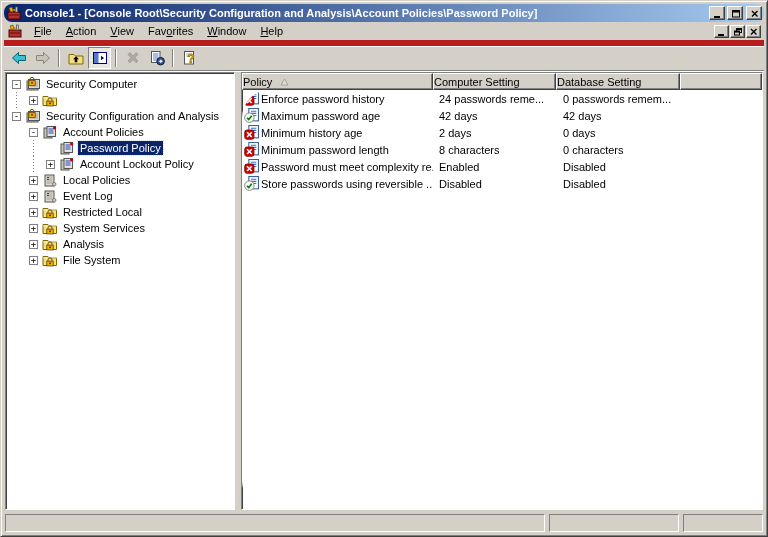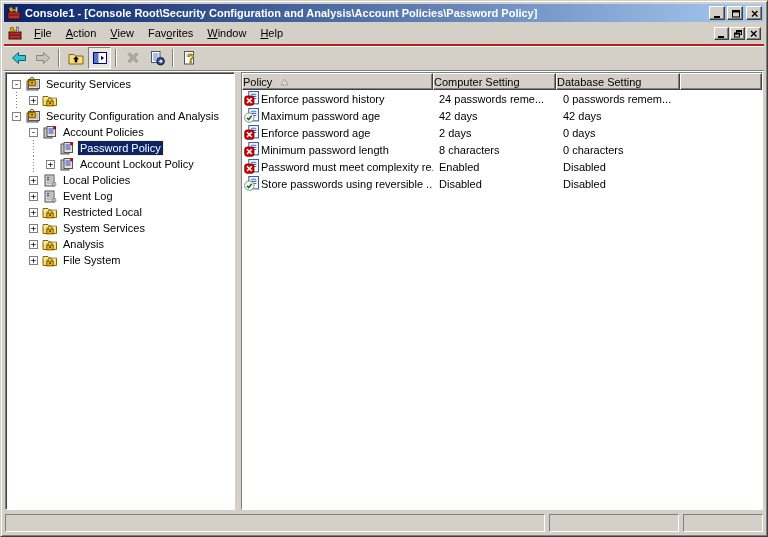--- a/index.html
+++ b/index.html
@@ -11,38 +11,38 @@
   
   .window {
     width:768px; height:537px; background:#D4D0C8;
     border:1px solid; border-color:#D4D0C8 #404040 #404040 #D4D0C8;
     box-shadow: inset 1px 1px 0 #fff, inset -1px -1px 0 #808080;
     padding:3px; display:flex; flex-direction:column;
   }
   .titlebar {
     height:18px; flex:0 0 18px; display:flex; align-items:center;
     background:linear-gradient(to right,#0A246A,#A6CAF0);
-    padding:0 2px; gap:3px;
+    padding:0 2px; gap:3px;border-radius:8px;
   }
   .titlebar .title {
     color:#fff; font-weight:bold; flex:1; white-space:nowrap; overflow:hidden;
     letter-spacing:0; font-size:11px;
   }
   .wbtns { display:flex; gap:2px; }
   .wbtn {
     width:16px; height:14px; background:#D4D0C8; display:flex;
     align-items:center; justify-content:center; cursor:default;
     border:1px solid; border-color:#fff #404040 #404040 #fff;
     box-shadow: inset -1px -1px 0 #808080;
   }
   .icon16 { width:16px; height:16px; flex:0 0 16px; }
   
   .menubar {
     height:24px; flex:0 0 24px; display:flex; align-items:center;
-    border-bottom:2px solid #b91c1c; box-shadow:0 1px 0 #fff;
+    border-bottom:6px solid #b91c1c; box-shadow:0 1px 0 #fff;
     padding:0 2px; gap:0;
   }
   .menubar .appicon { margin:0 4px 0 1px; }
   .menu-item { padding:3px 7px; cursor:default; }
   .menu-item u { text-decoration:underline; }
   .menubar .spacer { flex:1; }
   .mbtns { display:flex; gap:1px; margin-right:1px; }
   .mbtn {
     width:15px; height:13px; background:#D4D0C8; display:flex;
     align-items:center; justify-content:center; cursor:default;
@@ -102,21 +102,21 @@
   .list-header { display:flex; height:17px; flex:0 0 17px; }
   .hcell {
     background:#D4D0C8; display:flex; align-items:center; gap:8px;
     padding:0 0; border:1px solid; border-color:#fff #404040 #404040 #fff;
     box-shadow: inset -1px -1px 0 #808080; cursor:default; overflow:hidden; white-space:nowrap;
   }
   .hcell.c0 { width:191px; flex:0 0 191px; }
   .hcell.c1 { width:124px; flex:0 0 124px; }
   .hcell.c2 { width:123px; flex:0 0 123px; }
   .hcell.c3 { flex:1; }
-  .list-body { flex:1; background:#fff; overflow:hidden; }
+  .list-body { flex:1; background:#fff; overflow:hidden;border-radius:28px; }
   .lrow { display:flex; height:17px; align-items:center; white-space:nowrap; cursor:default; }
   .lcell { overflow:hidden; white-space:nowrap; padding:0 2px; }
   .lcell.c0 { width:191px; flex:0 0 191px; display:flex; align-items:center; gap:2px; padding-left:2px; }
   .lcell.c1 { width:124px; flex:0 0 124px; padding-left:6px; }
   .lcell.c2 { width:123px; flex:0 0 123px; padding-left:6px; }
   .row-icon { width:15px; height:15px; flex:0 0 15px; }
   
   .statusbar { height:22px; flex:0 0 22px; display:flex; gap:4px; padding:3px 1px 1px 1px; align-items:stretch; }
   .spanel {
     border:1px solid; border-color:#808080 #fff #fff #808080;
@@ -285,21 +285,21 @@
         <div class="tree-row">
           <span class="expander">
               <span class="ebox">-</span>
             </span>
           <svg class="tree-icon" viewBox="0 0 16 16">
             <rect x="2" y="5" width="11" height="9" fill="#C8C4B8" stroke="#555"></rect>
               <rect x="3.5" y="3.5" width="11" height="9" fill="#DEDAD0" stroke="#555"></rect>
             <path d="M5 6 h8 M5 8 h8 M5 10 h8" stroke="#9A968C" stroke-width="0.8"></path>
             <use href="#i-lock" transform="translate(3,1)"></use>
           </svg>
-          <span class="tree-label">Security Services</span>
+          <span class="tree-label">Security Computer</span>
         </div>
 
         <div class="tree-row">
           <span class="g v"></span>
           <span class="expander">
               <span class="ebox">+</span>
             </span>
           <svg class="tree-icon" viewBox="0 0 16 16">
               <use href="#i-folder"></use>
               <use href="#i-lock" transform="translate(4,5.5)"></use>
@@ -488,21 +488,21 @@
           <span class="lcell c2">42 days</span>
         </div>
 
         <div class="lrow">
           <span class="lcell c0">
             <svg class="row-icon" viewBox="0 0 14 14">
               <use href="#i-doc-lines"></use>
               <rect x="0.7" y="4.7" width="8.6" height="8.6" rx="2" fill="#D60000" stroke="#7A0000" stroke-width="0.8"></rect>
               <path d="M2.8 6.8 l4.4 4.4 M7.2 6.8 l-4.4 4.4" stroke="#fff" stroke-width="1.5"></path>
             </svg>
-            <span>Enforce password age</span>
+            <span>Minimum history age</span>
           </span>
           <span class="lcell c1">2 days</span>
           <span class="lcell c2">0 days</span>
         </div>
 
         <div class="lrow">
           <span class="lcell c0">
             <svg class="row-icon" viewBox="0 0 14 14">
               <use href="#i-doc-lines"></use>
               <rect x="0.7" y="4.7" width="8.6" height="8.6" rx="2" fill="#D60000" stroke="#7A0000" stroke-width="0.8"></rect>

